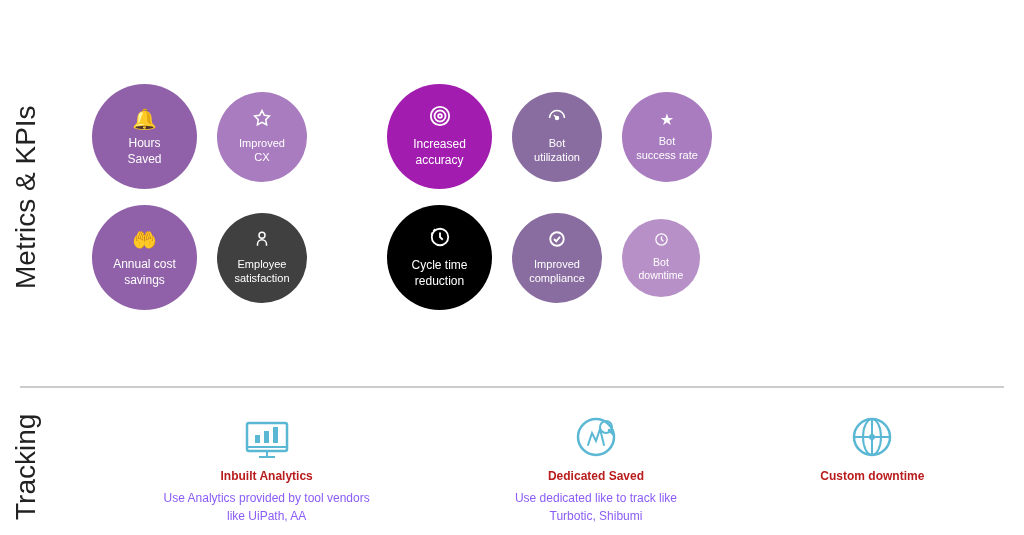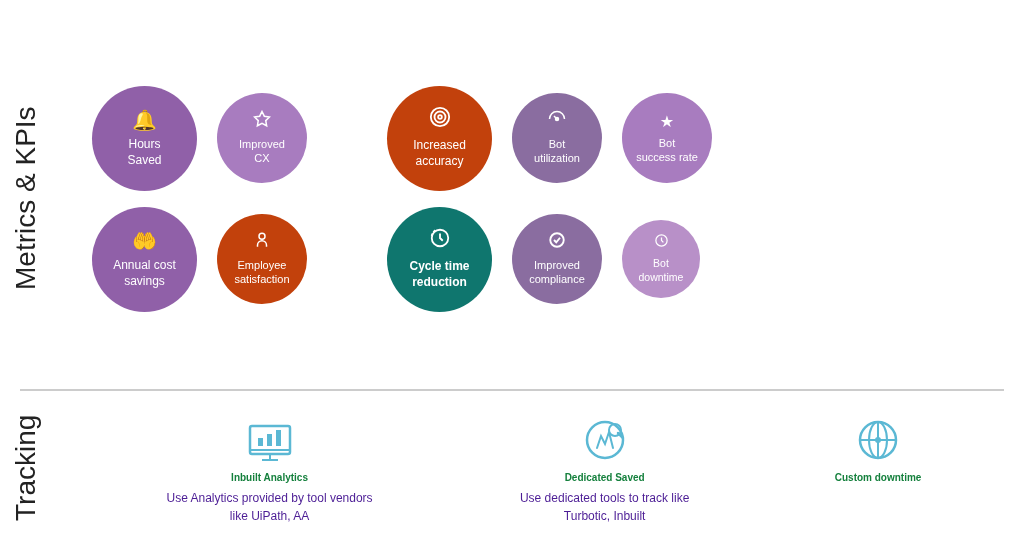--- a/index.html
+++ b/index.html
@@ -128,28 +128,28 @@
       text-align: center;
       max-width: 210px;
     }
     .tracking-icon {
       width: 48px;
       height: 48px;
       margin-bottom: 8px;
       color: #5bb8d4;
     }
     .tracking-title {
-      font-size: 10px;
+      font-size: 12px;
       font-weight: 700;
-      color: #15803d;
+      color: #b91c1c;
       margin-bottom: 6px;
     }
     .tracking-desc {
       font-size: 12px;
-      color: #4c1d95;
+      color: #8b5cf6;
       line-height: 1.5;
     }
   </style>
 </head>
 <body>
 
 <div class="main-container">
 
   <div class="top-section">
     <div class="section-label">Metrics &amp; KPIs</div>
@@ -167,21 +167,21 @@
           <div class="circle-icon-sm">
             <svg width="18" height="18" viewBox="0 0 24 24" fill="none" stroke="white" stroke-width="2">
               <polygon points="12,2 15.09,8.26 22,9.27 17,14.14 18.18,21.02 12,17.77 5.82,21.02 7,14.14 2,9.27 8.91,8.26"></polygon>
             </svg>
           </div>
           <div>Improved<br>CX</div>
         </div>
 
         <div style="flex: 0 0 40px;"></div>
 
-        <div class="circle circle-lg circle-purple-dark" style="background: #c2410c;">
+        <div class="circle circle-lg circle-purple-dark" style="background: #a21caf;">
           <div class="circle-icon">
             <svg width="22" height="22" viewBox="0 0 24 24" fill="none" stroke="white" stroke-width="2">
               <circle cx="12" cy="12" r="10"></circle>
               <circle cx="12" cy="12" r="6"></circle>
               <circle cx="12" cy="12" r="2"></circle>
             </svg>
           </div>
           <div>Increased<br>accuracy</div>
         </div>
 
@@ -204,33 +204,33 @@
 
       </div>
 
       <div class="circles-row">
 
         <div class="circle circle-lg" style="background: #9060a8;">
           <div class="circle-icon">🤲</div>
           <div>Annual cost<br>savings</div>
         </div>
 
-        <div class="circle circle-md" style="background: #c2410c;">
+        <div class="circle circle-md" style="background: #404040;">
           <div class="circle-icon-sm">
             <svg width="18" height="18" viewBox="0 0 24 24" fill="none" stroke="white" stroke-width="2">
               <circle cx="12" cy="7" r="4"></circle>
               <path d="M6 21v-2a6 6 0 0 1 12 0v2"></path>
             </svg>
           </div>
           <div>Employee<br>satisfaction</div>
         </div>
 
         <div style="flex: 0 0 40px;"></div>
 
-        <div class="circle circle-lg" style="background: #0f766e; font-weight: bold;">
+        <div class="circle circle-lg" style="background: #000000;">
           <div class="circle-icon">
             <svg width="22" height="22" viewBox="0 0 24 24" fill="none" stroke="white" stroke-width="2">
               <circle cx="12" cy="12" r="9"></circle>
               <path d="M12 7v5l3 3"></path>
               <path d="M7 3.5 A9 9 0 0 0 3 12" stroke-dasharray="3 2"></path>
             </svg>
           </div>
           <div>Cycle time<br>reduction</div>
         </div>
 
@@ -284,21 +284,21 @@
       <div class="tracking-item">
         <div class="tracking-icon">
           <svg width="48" height="48" viewBox="0 0 48 48" fill="none">
             <circle cx="24" cy="24" r="18" stroke="#5bb8d4" stroke-width="2.5" fill="none"></circle>
             <path d="M16 32 L20 20 L24 28 L28 16 L32 32" stroke="#5bb8d4" stroke-width="2" fill="none" stroke-linecap="round"></path>
             <circle cx="34" cy="14" r="6" fill="none" stroke="#5bb8d4" stroke-width="2"></circle>
             <path d="M37 17 L42 22" stroke="#5bb8d4" stroke-width="2.5" stroke-linecap="round"></path>
           </svg>
         </div>
         <div class="tracking-title">Dedicated Saved</div>
-        <div class="tracking-desc">Use dedicated tools to track like Turbotic, Inbuilt</div>
+        <div class="tracking-desc">Use dedicated like to track like Turbotic, Shibumi</div>
       </div>
 
       <div class="tracking-item">
         <div class="tracking-icon">
           <svg width="48" height="48" viewBox="0 0 48 48" fill="none">
             <circle cx="24" cy="24" r="18" stroke="#5bb8d4" stroke-width="2.5" fill="none"></circle>
             <ellipse cx="24" cy="24" rx="9" ry="18" stroke="#5bb8d4" stroke-width="2" fill="none"></ellipse>
             <line x1="6" y1="24" x2="42" y2="24" stroke="#5bb8d4" stroke-width="2"></line>
             <line x1="24" y1="6" x2="24" y2="42" stroke="#5bb8d4" stroke-width="2"></line>
             <circle cx="24" cy="24" r="3" fill="#5bb8d4"></circle>

